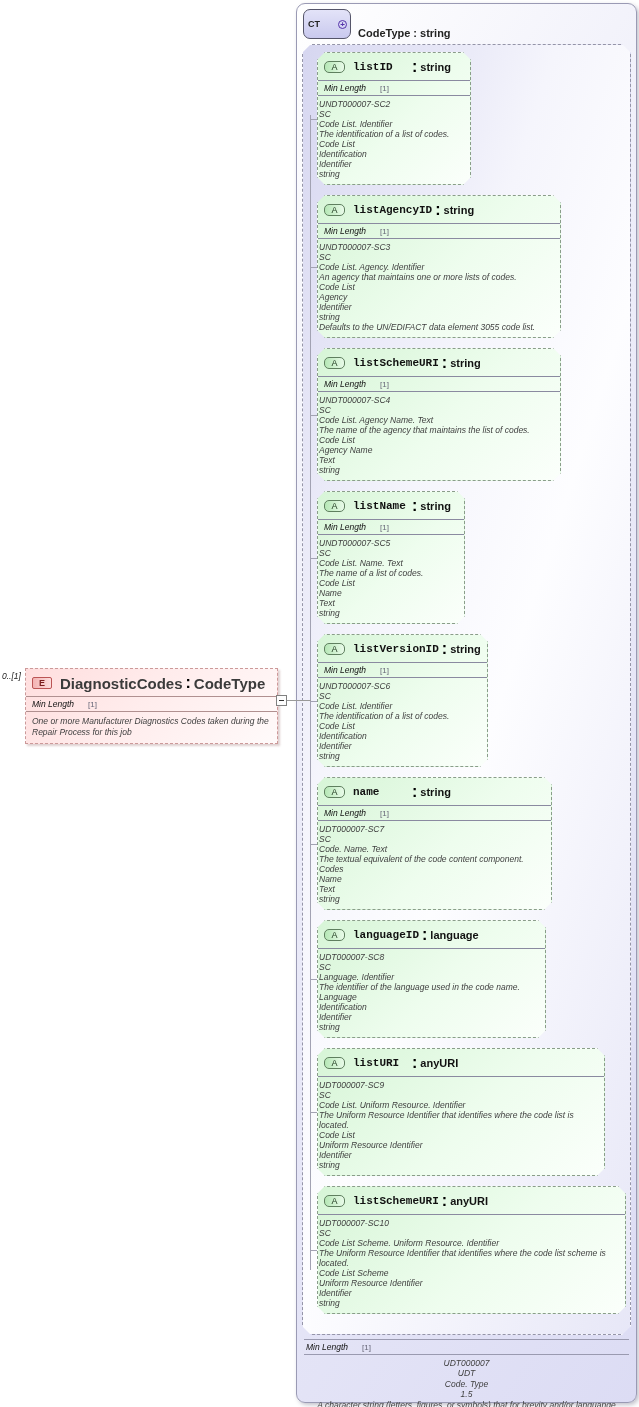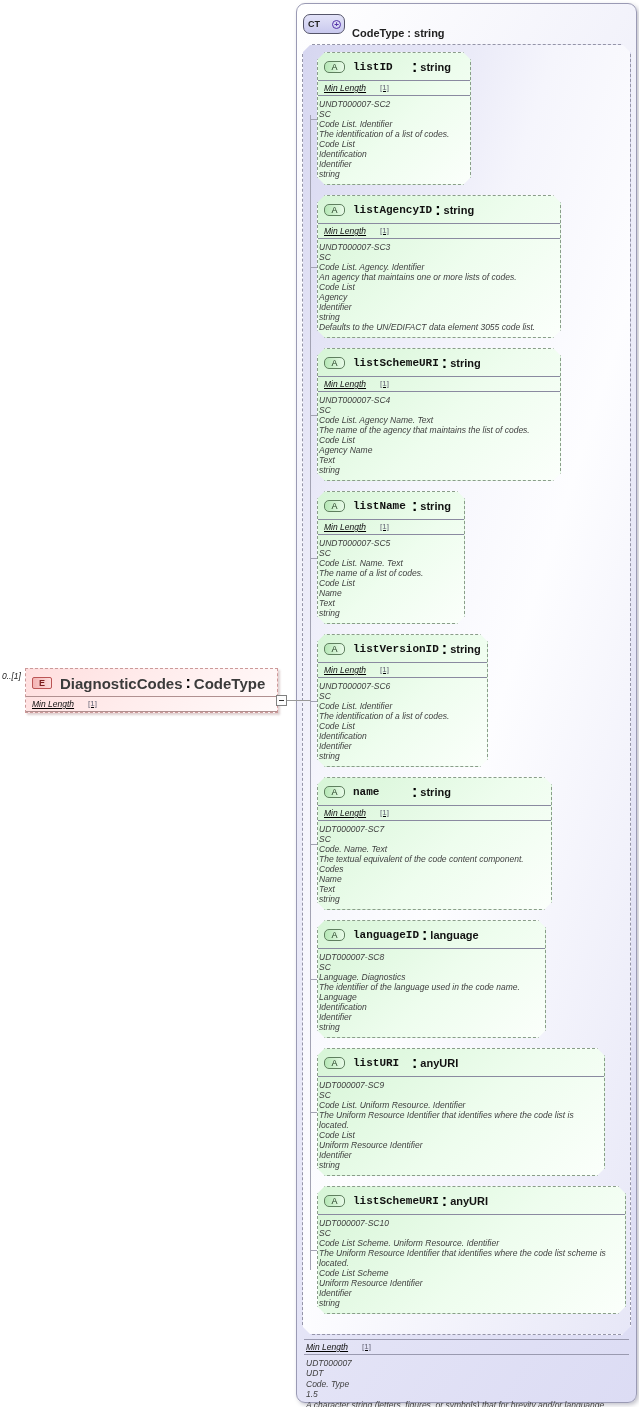--- a/index.html
+++ b/index.html
@@ -7,23 +7,23 @@
 
   
   .ct-container {
     position:absolute; left:296px; top:3px; width:341px; height:1400px;
     background: linear-gradient(125deg, #ffffff 0%, #ededf9 38%, #dcdcf4 100%);
     border:1px solid #9a9ab4; border-radius:9px;
     box-shadow:2px 2px 4px rgba(120,120,140,.45);
   }
   .ct-header { display:flex; align-items:center; gap:7px; padding:5px 8px 3px 6px; }
   .ct-badge {
-    display:inline-flex; align-items:center; gap:12px; padding:1px 3px 1px 4px;
+    display:inline-flex; align-items:center; gap:18px; padding:1px 3px 1px 4px;
     background:linear-gradient(180deg,#e3e3f8,#c9c9ee); border:1px solid #55556a; border-radius:7px;
-    font-size:9px; font-weight:bold; color:#222; height:20px;
+    font-size:9px; font-weight:bold; color:#222; height:30px;
   }
   .plus-icon {
     display:inline-flex; align-items:center; justify-content:center;
     width:9px; height:9px; border:1px solid #5533aa; border-radius:50%;
     color:#5533aa; font-size:8px; font-weight:bold; line-height:7px;
   }
   .ct-title { font-size:11px; font-weight:bold; color:#222;margin-top:18px; }
   .colon { font-weight:bold; margin:0 3px; }
 
   
@@ -47,31 +47,31 @@
   .w0{width:154px}.w1{width:244px}.w2{width:244px}.w3{width:148px}.w4{width:171px}.w5{width:235px}.w6{width:229px}.w7{width:288px}.w8{width:309px}
   .attr-title { display:flex; align-items:center; padding:5px 6px 4px 6px; border-bottom:1px solid #8a8aa0; }
   .a-badge {
     display:inline-flex; align-items:center; justify-content:center; flex:none;
     width:21px; height:12px; margin-right:8px;
     background:linear-gradient(90deg,#b6e7b6,#e9fbe9); border:1px solid #5f7f5f; border-radius:5px;
     font-size:9px; color:#1d351d; line-height:11px;
   }
   .attr-name { font-size:11px; font-weight:bold; color:#111; min-width:56px;font-family:Liberation Mono, monospace; }
   .attr-type { font-size:11px; font-weight:bold; color:#111; }
-  .constraint { display:flex; align-items:flex-start; padding:2px 6px 2px 6px; border-bottom:1px solid #8a8aa0;text-decoration:underline; }
+  .constraint { display:flex; align-items:flex-end; padding:2px 6px 2px 6px; border-bottom:1px solid #8a8aa0; }
   .c-label { font-size:8.5px; font-style:italic; color:#111; }
   .c-value { font-size:8px; color:#666677; margin-left:14px; }
   .rows { padding:3px 6px 5px 1px; }
   .rows > div { font-size:8.5px; font-style:italic; color:#3f3f3f; line-height:10px; }
 
   
   .facts { margin:4px 7px 0 7px; }
   .facts .constraint { border-top:1px solid #9a9ab0; border-bottom:1px solid #9a9ab0; padding:2px 2px; }
   .facts .rows { padding:3px 2px 5px 2px; }
-  .facts .rows > div { line-height:10.4px; }
+  .facts .rows > div { line-height:10.4px;text-align:center; }
 
   
   .el-box {
     position:absolute; left:25px; top:668px; width:253px;
     background:linear-gradient(135deg,#ffdede 0%, #ffecec 45%, #fffafa 100%);
     border:1px dashed #cc9999; box-shadow:2px 2px 2px rgba(160,120,120,.35);
   }
   .el-title { display:flex; align-items:center; padding:5px 6px 4px 6px; border-bottom:1px solid #b09090; }
   .e-badge {
     display:inline-flex; align-items:center; justify-content:center; flex:none;
@@ -263,21 +263,21 @@
       <div class="attr-inner">
         <div class="attr-title">
             <span class="a-badge">A</span>
             <span class="attr-name">languageID</span>
             <span class="colon">:</span>
             <span class="attr-type">language</span>
           </div>
         <div class="rows">
             <div>UDT000007-SC8</div>
             <div>SC</div>
-            <div>Language. Diagnostics</div>
+            <div>Language. Identifier</div>
             <div>The identifier of the language used in the code name.</div>
             <div>Language</div>
             <div>Identification</div>
             <div>Identifier</div>
             <div>string</div>
           </div>
       </div>
     </div>
 
     <div class="attr-box w7">
@@ -344,18 +344,19 @@
   <div class="el-title">
       <span class="e-badge">E</span>
       <span class="el-name">DiagnosticCodes</span>
       <span class="colon">:</span>
       <span class="el-type">CodeType</span>
     </div>
   <div class="constraint">
       <span class="c-label">Min Length</span>
       <span class="c-value">[1]</span>
     </div>
+  <div class="el-desc">One or more Manufacturer Diagnostics Codes taken during the Repair Process for this job</div>
 </div>
 
 <div class="feed-line"></div>
 <div class="toggle-box">
     <div class="minus"></div>
   </div>
 
 </body></html>

